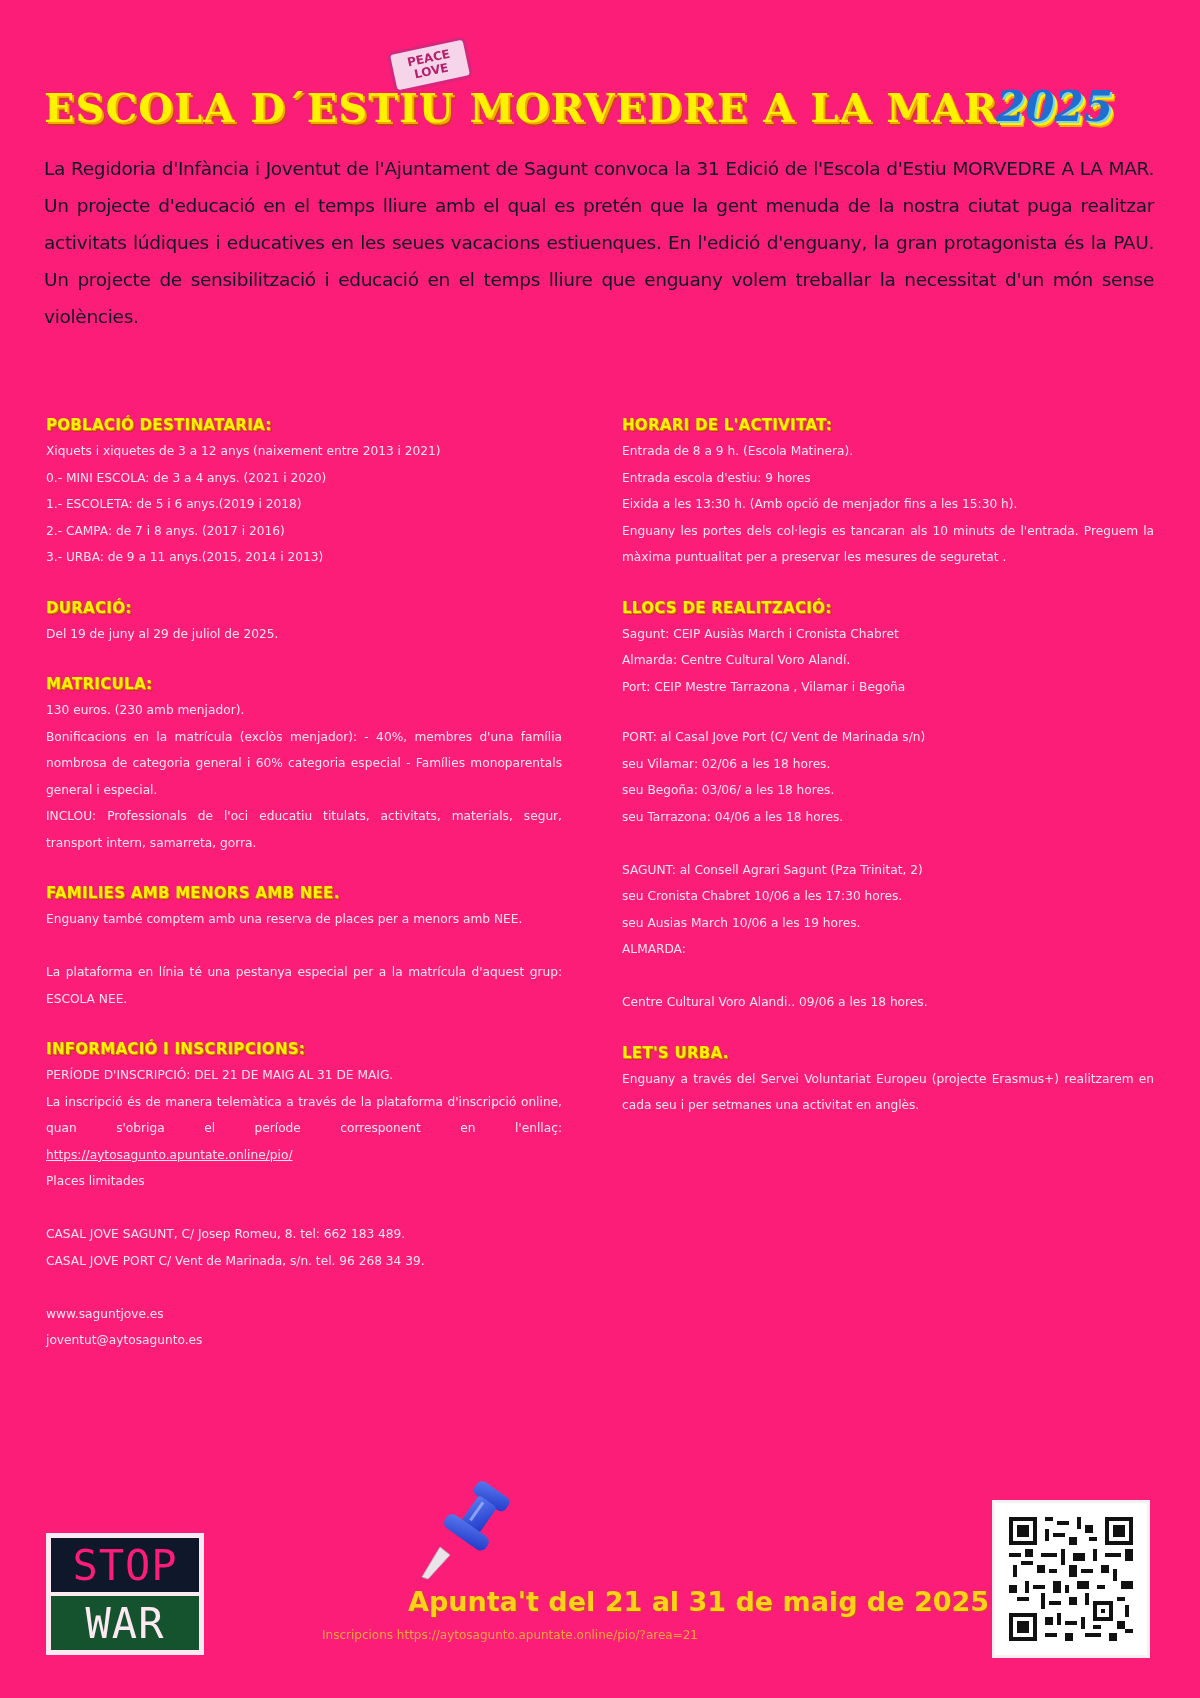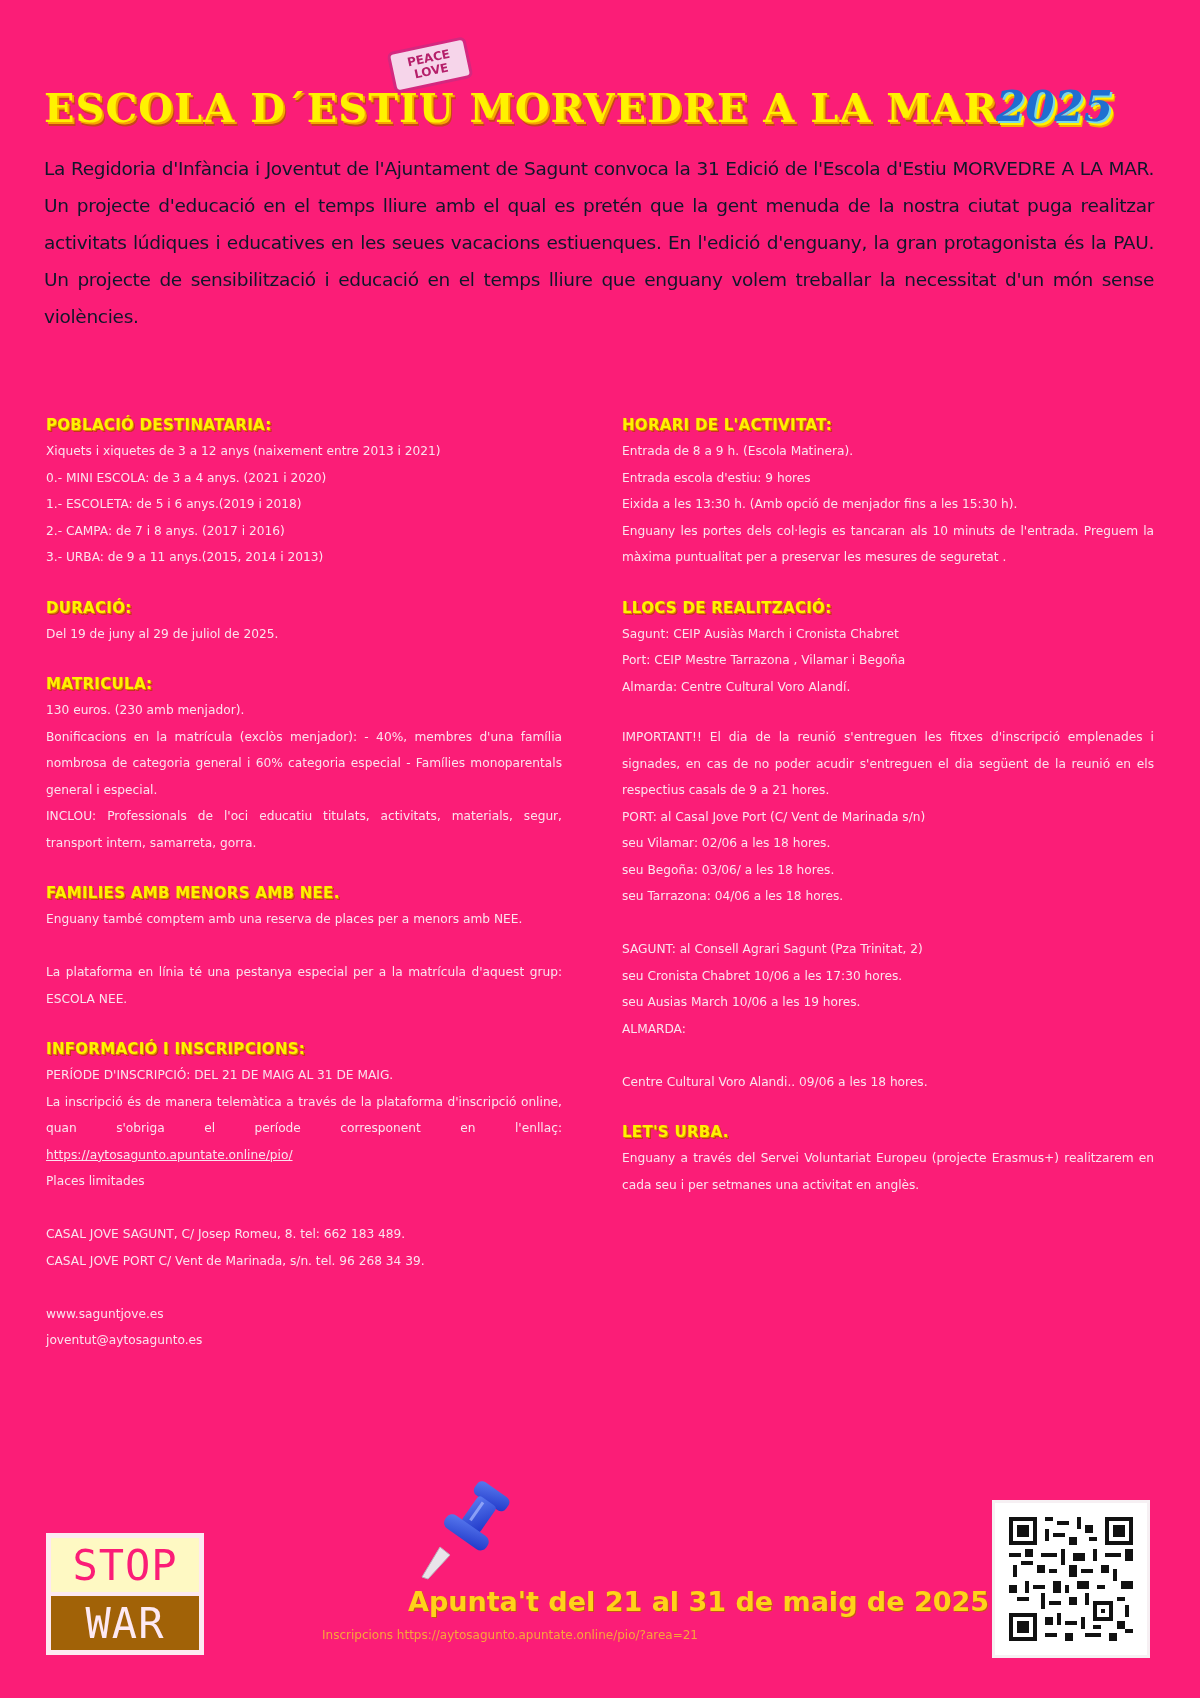--- a/index.html
+++ b/index.html
@@ -84,27 +84,27 @@
     a.link { color: #fbe3ee; text-decoration: underline; }
     .stop-war {
       position: absolute;
       left: 46px; top: 1533px;
       width: 158px; height: 122px;
       border: 5px solid #fde9f2;
       background: #fb1d77;
       display: flex; flex-direction: column;
     }
     .stop-top {
-      flex: 1; background: #fef9c3;
+      flex: 1; background: #0f172a;
       display: flex; align-items: center; justify-content: center;
       font-family: "DejaVu Sans Mono", monospace;
       font-size: 42px; color: #fb1d77; letter-spacing: 1px;
     }
     .stop-bottom {
-      flex: 1; background: #a16207;
+      flex: 1; background: #14532d;
       display: flex; align-items: center; justify-content: center;
       font-family: "DejaVu Sans Mono", monospace;
       font-size: 42px; color: #fde9f2; letter-spacing: 1px;
       border-top: 4px solid #fde9f2;
     }
     .pin {
       position: absolute;
       left: 410px; top: 1475px; width: 120px; height: 110px;
     }
     .cta {
@@ -196,26 +196,25 @@
     <div class="sec-title">HORARI DE L'ACTIVITAT:</div>
     <div>Entrada de 8 a 9 h. (Escola Matinera).</div>
     <div>Entrada escola d'estiu: 9 hores</div>
     <div class="line">Eixida a les 13:30 h. (Amb opció de menjador fins a les 15:30 h).</div>
     <div class="just">Enguany les portes dels col·legis es tancaran als 10 minuts de l'entrada. Preguem la màxima puntualitat per a preservar les mesures de seguretat .</div>
   </div>
 
   <div class="section">
     <div class="sec-title">LLOCS DE REALITZACIÓ:</div>
     <div>Sagunt: CEIP Ausiàs March i Cronista Chabret</div>
+    <div>Almarda: Centre Cultural Voro Alandí.</div>
     <div>Port: CEIP Mestre Tarrazona , Vilamar i Begoña</div>
-    <div>Almarda: Centre Cultural Voro Alandí.</div>
-  </div>
-
-  <div class="section">
-    <div class="just">IMPORTANT!! El dia de la reunió s'entreguen les fitxes d'inscripció emplenades i signades, en cas de no poder acudir s'entreguen el dia següent de la reunió en els respectius casals de 9 a 21 hores.</div>
+  </div>
+
+  <div class="section">
     <div>PORT: al Casal Jove Port (C/ Vent de Marinada s/n)</div>
     <div>seu Vilamar: 02/06 a les 18 hores.</div>
     <div>seu Begoña: 03/06/ a les 18 hores.</div>
     <div>seu Tarrazona: 04/06 a les 18 hores.</div>
     <div class="gap"></div>
     <div>SAGUNT: al Consell Agrari Sagunt (Pza Trinitat, 2)</div>
     <div>seu Cronista Chabret  10/06 a les 17:30 hores.</div>
     <div>seu Ausias March 10/06 a les 19 hores.</div>
     <div>ALMARDA:</div>
     <div class="gap"></div>

